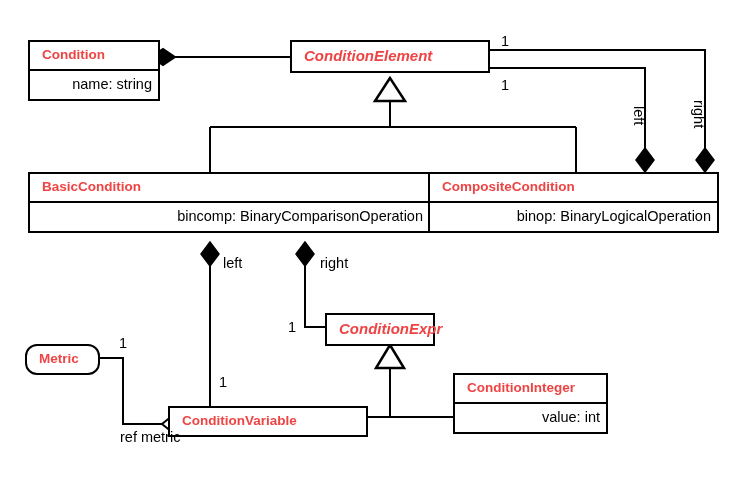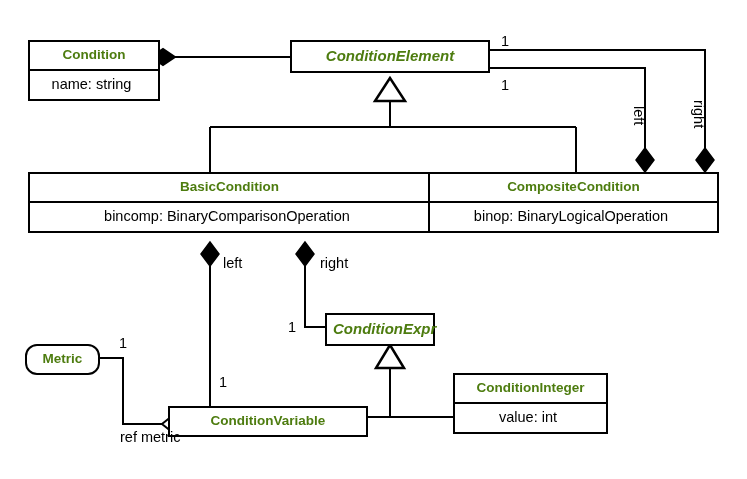--- a/index.html
+++ b/index.html
@@ -27,42 +27,41 @@
   .uml-class {
     position: absolute;
     box-sizing: border-box;
     border: 2.5px solid #000000;
     background: #ffffff;
     z-index: 5;
   }
   .cname {
     box-sizing: border-box;
     width: 100%;
-    text-align: center;
     font-weight: bold;
     font-size: 13.5px;
-    color: #4d7c0f;
+    color: #ef4444;
     line-height: 1.1;
-    padding: 6px 6px 6px 6px;
+    padding: 6px 6px 6px 12px;
     white-space: nowrap;
   }
   .cname.abstract {
     font-style: italic;
     font-size: 15px;
   }
   .attrs {
     box-sizing: border-box;
     width: 100%;
     border-top: 2px solid #000000;
     font-size: 14.5px;
     color: #000000;
     line-height: 1.1;
-    padding: 6px 12px 6px 7px;
+    padding: 6px 6px 6px 7px;
     white-space: nowrap;
-    text-align: center;
+    text-align: right;
   }
   .edge-label {
     position: absolute;
     font-size: 14.5px;
     color: #000000;
     white-space: nowrap;
     z-index: 6;
     line-height: 1;
   }
   .edge-label.vertical {

